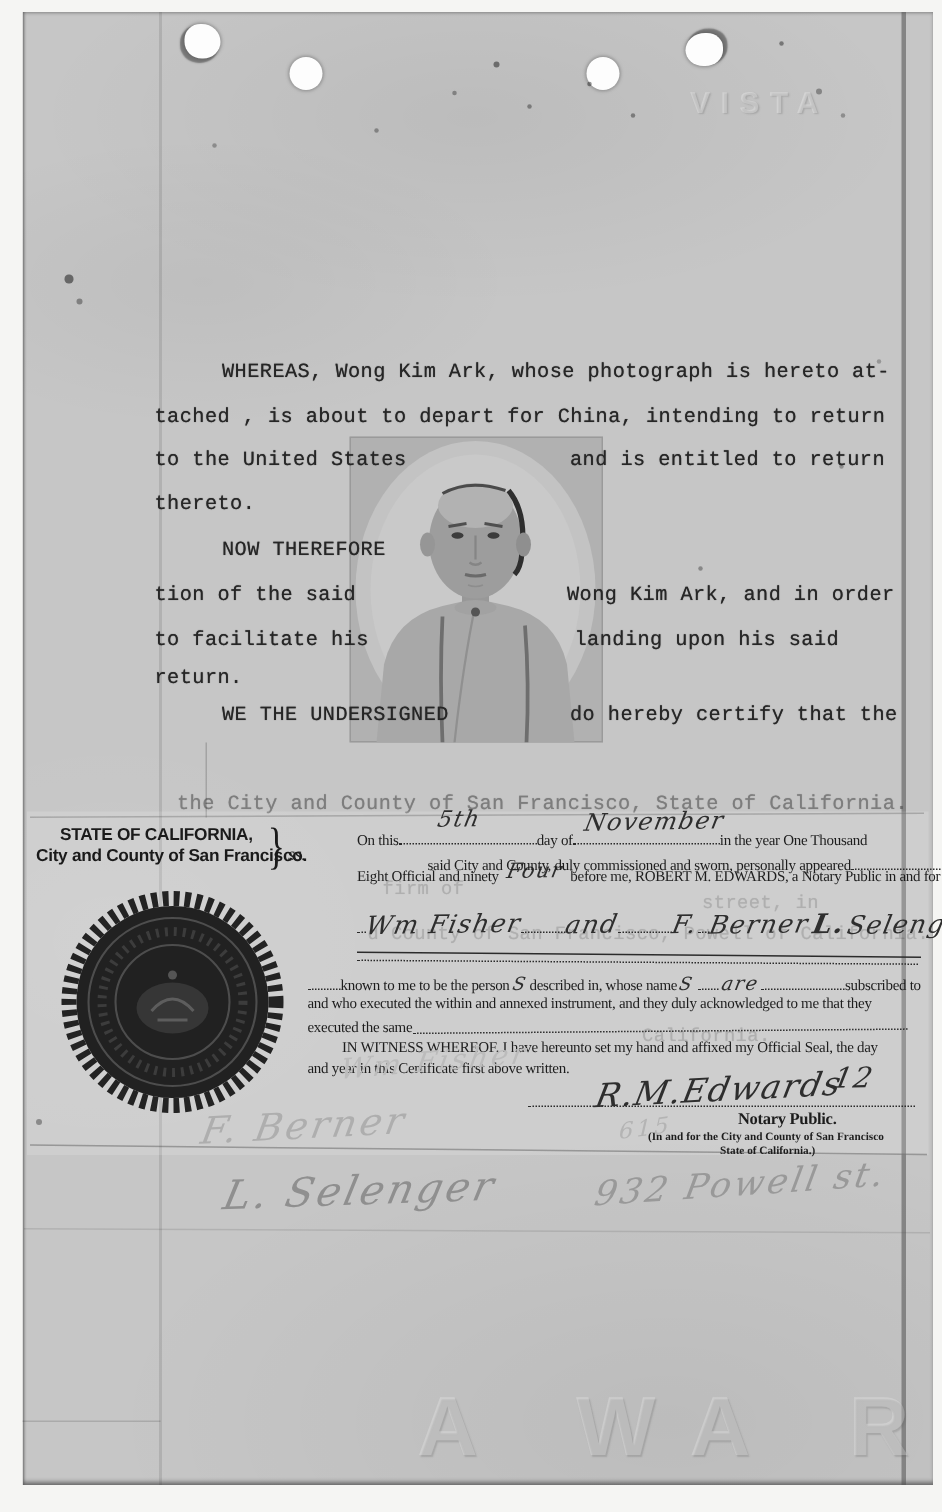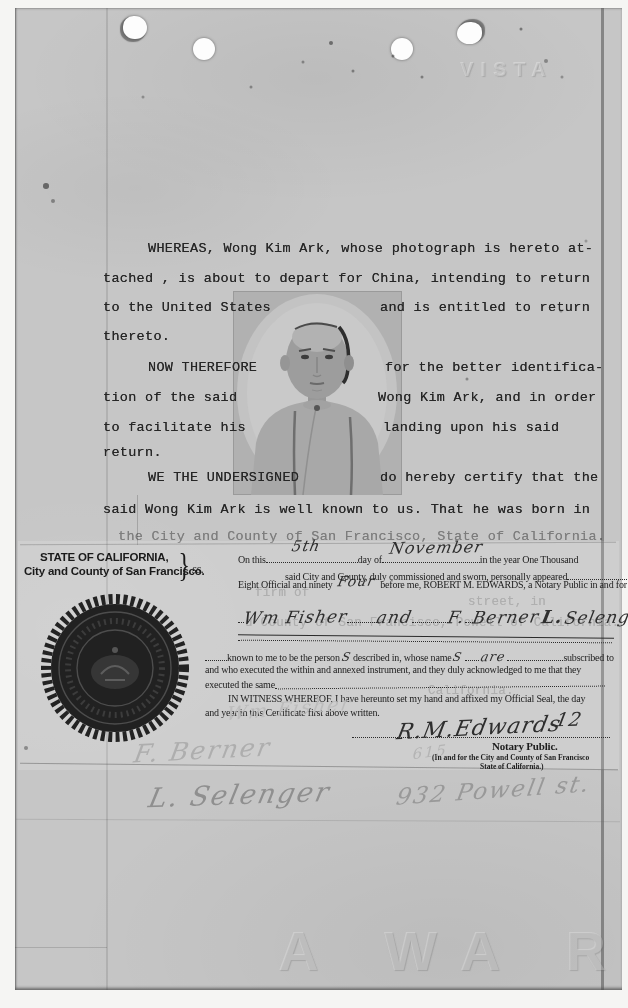--- a/index.html
+++ b/index.html
@@ -111,29 +111,27 @@
     <path d="M77 92 Q84 94 91 92" stroke="#6a6a6a" stroke-width="2" fill="none"></path>
     <path d="M79 99 Q84 101 89 99" stroke="#8d8d8d" stroke-width="1" fill="none"></path>
   </svg>
 
   <div class="tline" style="left:148px;top:241px;">WHEREAS, Wong Kim Ark, whose photograph is hereto at-</div>
   <div class="tline" style="left:103px;top:271px;">tached , is about to depart for China, intending to return</div>
   <div class="tline" style="left:103px;top:300px;">to the United States</div>
   <div class="tline" style="left:380px;top:300px;">and is entitled to return</div>
   <div class="tline" style="left:103px;top:329px;">thereto.</div>
   <div class="tline" style="left:148px;top:360px;">NOW THEREFORE</div>
-  <div class="tline" style="left:385px;top:360px;">for the better identifica-</div>
   <div class="tline" style="left:103px;top:390px;">tion of the said</div>
   <div class="tline" style="left:378px;top:390px;">Wong Kim Ark, and in order</div>
   <div class="tline" style="left:103px;top:420px;font-family:Liberation Mono, monospace;">to facilitate his</div>
   <div class="tline" style="left:383px;top:420px;">landing upon his said</div>
   <div class="tline" style="left:103px;top:445px;">return.</div>
   <div class="tline" style="left:148px;top:470px;">WE THE UNDERSIGNED</div>
   <div class="tline" style="left:380px;top:470px;">do hereby certify that the</div>
-  <div class="tline" style="left:103px;top:502px;">said Wong Kim Ark is well known to us. That he was born in</div>
   <div class="tline faded" style="left:118px;top:529px;">the City and County of San Francisco, State of California.</div>
 
   <div class="cert-bg"></div>
 
   <div class="tline ghost" style="left:255px;top:586px;font-size:12.5px;">firm of</div>
   <div class="tline ghost" style="left:468px;top:595px;font-size:12.5px;">street, in</div>
   <div class="tline ghost" style="left:245px;top:616px;font-size:12.5px;">d County of San Francisco, Powell of California.</div>
   <div class="tline ghost" style="left:428px;top:684px;font-size:12.5px;">California.</div>
 
   <div class="sidebar" style="left:40px;top:551px;">STATE OF CALIFORNIA,</div>

